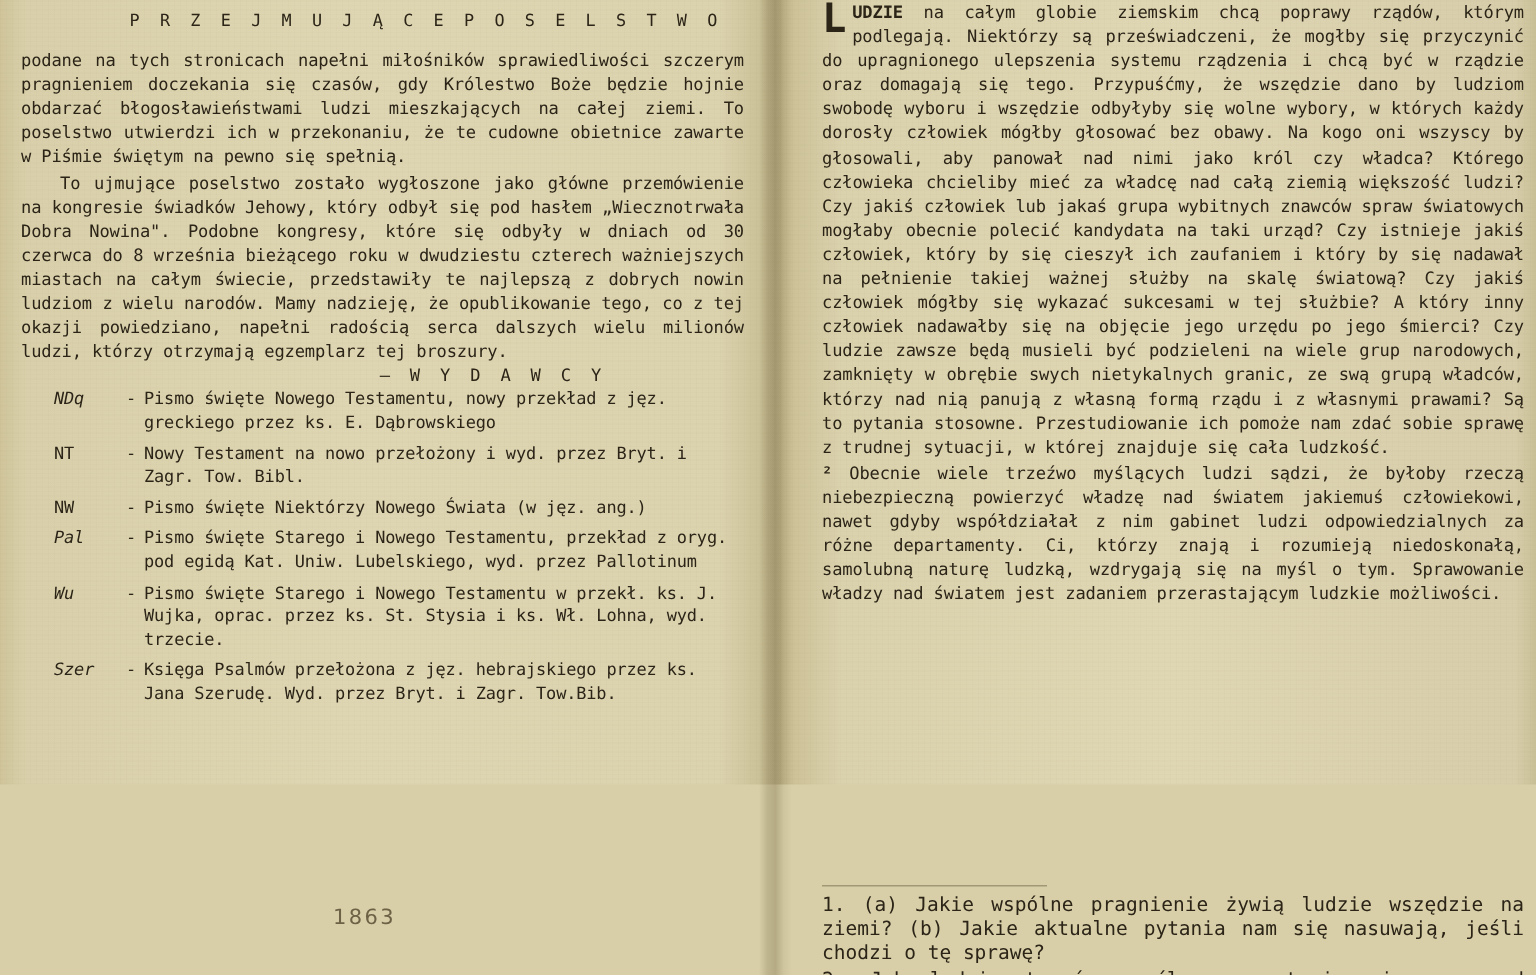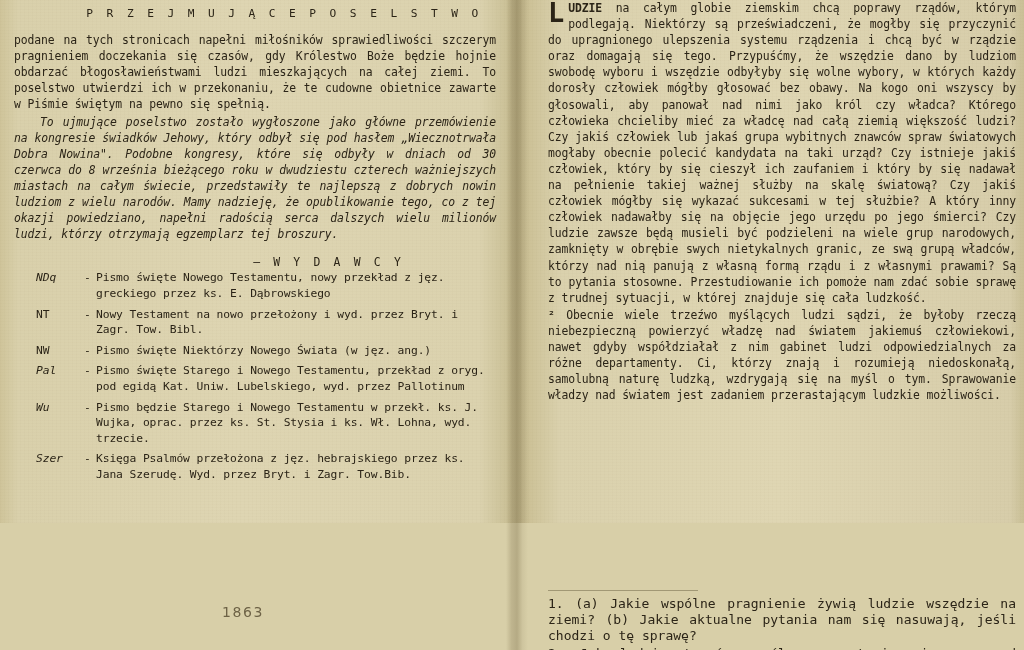--- a/index.html
+++ b/index.html
@@ -72,24 +72,22 @@
     margin: 0;
     text-align: justify;
     text-justify: inter-character;
     hyphens: none;
   }
   p.body + p.body {
     margin-top: 1px;
   }
   .indent {
     text-indent: 26px;
-    font-style: italic;
   }
   .signature {
-    margin-top: 12px;
     text-align: right;
     padding-right: 92px;
     letter-spacing: 3.2px;
     white-space: nowrap;
   }
   .refs-intro {
     margin-top: 44px;
     text-indent: 26px;
     text-align: justify;
   }
@@ -196,21 +194,21 @@
         <td>Pismo święte Niektórzy Nowego Świata (w jęz. ang.)</td>
       </tr>
       <tr>
         <td class="sym-abbr">Pal</td>
         <td class="sym-dash">-</td>
         <td>Pismo święte Starego i Nowego Testamentu, przekład z oryg. pod egidą Kat. Uniw. Lubelskiego, wyd. przez Pallotinum</td>
       </tr>
       <tr>
         <td class="sym-abbr">Wu</td>
         <td class="sym-dash">-</td>
-        <td>Pismo będzie Starego i Nowego Testamentu w przekł. ks. J. Wujka, oprac. przez ks. St. Stysia i ks. Wł. Lohna, wyd. trzecie.</td>
+        <td>Pismo święte Starego i Nowego Testamentu w przekł. ks. J. Wujka, oprac. przez ks. St. Stysia i ks. Wł. Lohna, wyd. trzecie.</td>
       </tr>
       <tr>
         <td class="sym-abbr">Szer</td>
         <td class="sym-dash">-</td>
         <td>Księga Psalmów przełożona z jęz. hebrajskiego przez ks. Jana Szerudę. Wyd. przez Bryt. i Zagr. Tow.Bib.</td>
       </tr>
     </tbody>
       </table>
   </div>
 

